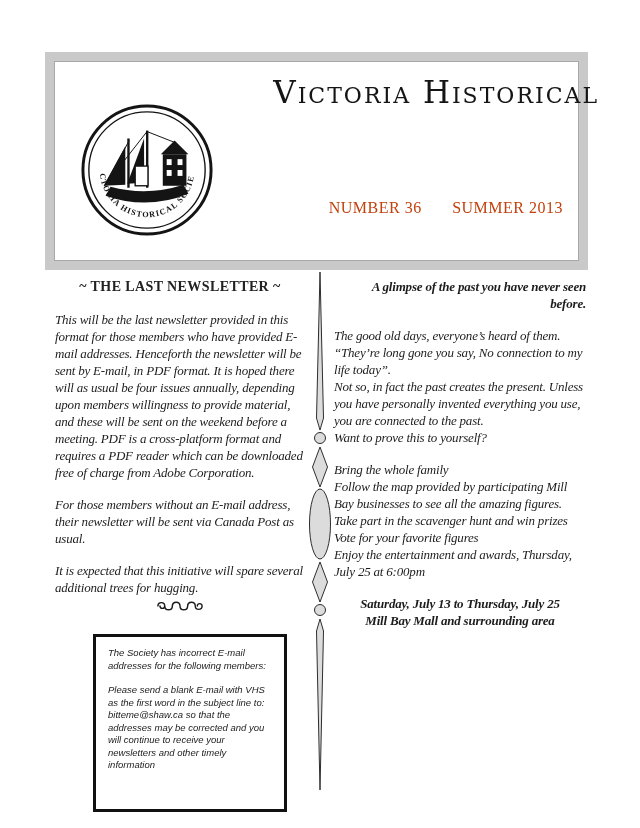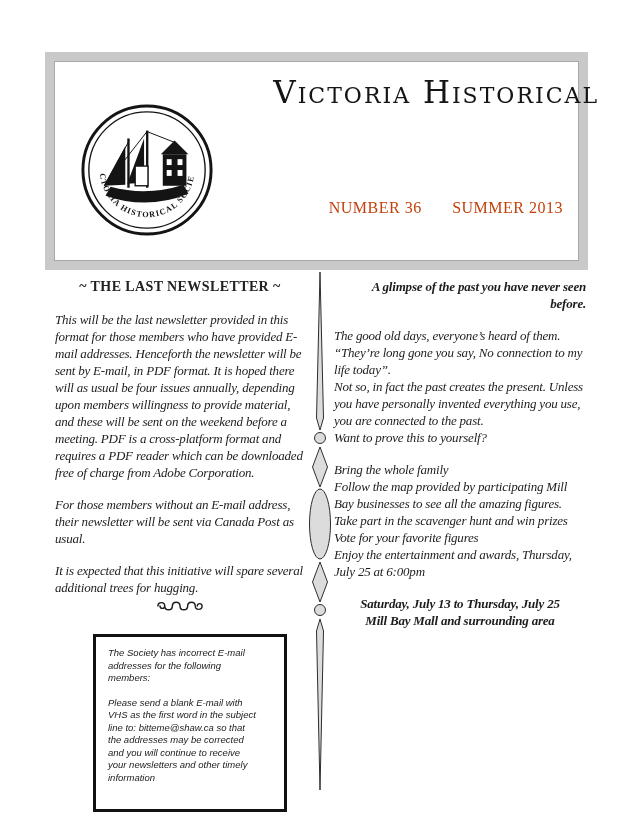--- a/index.html
+++ b/index.html
@@ -32,21 +32,21 @@
 
   
   .swirl-wrap{text-align:center;margin:2px 0 16px 0;}
   .divider{position:absolute;left:306px;top:270px;width:28px;height:522px;}
 
   
   .notice-box{box-sizing:border-box;margin-left:38px;width:194px;min-height:178px;
               border:3px solid #111;padding:10px 12px;
               font-family:"Liberation Sans",sans-serif;font-size:9.5px;
               line-height:12.5px;letter-spacing:0;color:#222;}
-  .notice-box p{margin:0 12px 12px 0;white-space:pre-line;letter-spacing:0;}
+  .notice-box p{margin:0 0 12px 0;white-space:pre-line;letter-spacing:0;}
   .notice-box p:last-child{margin-bottom:0;}
 </style>
 </head>
 <body>
 
 <div class="page">
 
   <div class="header-box">
 
     <svg class="logo" viewBox="0 0 140 140">

